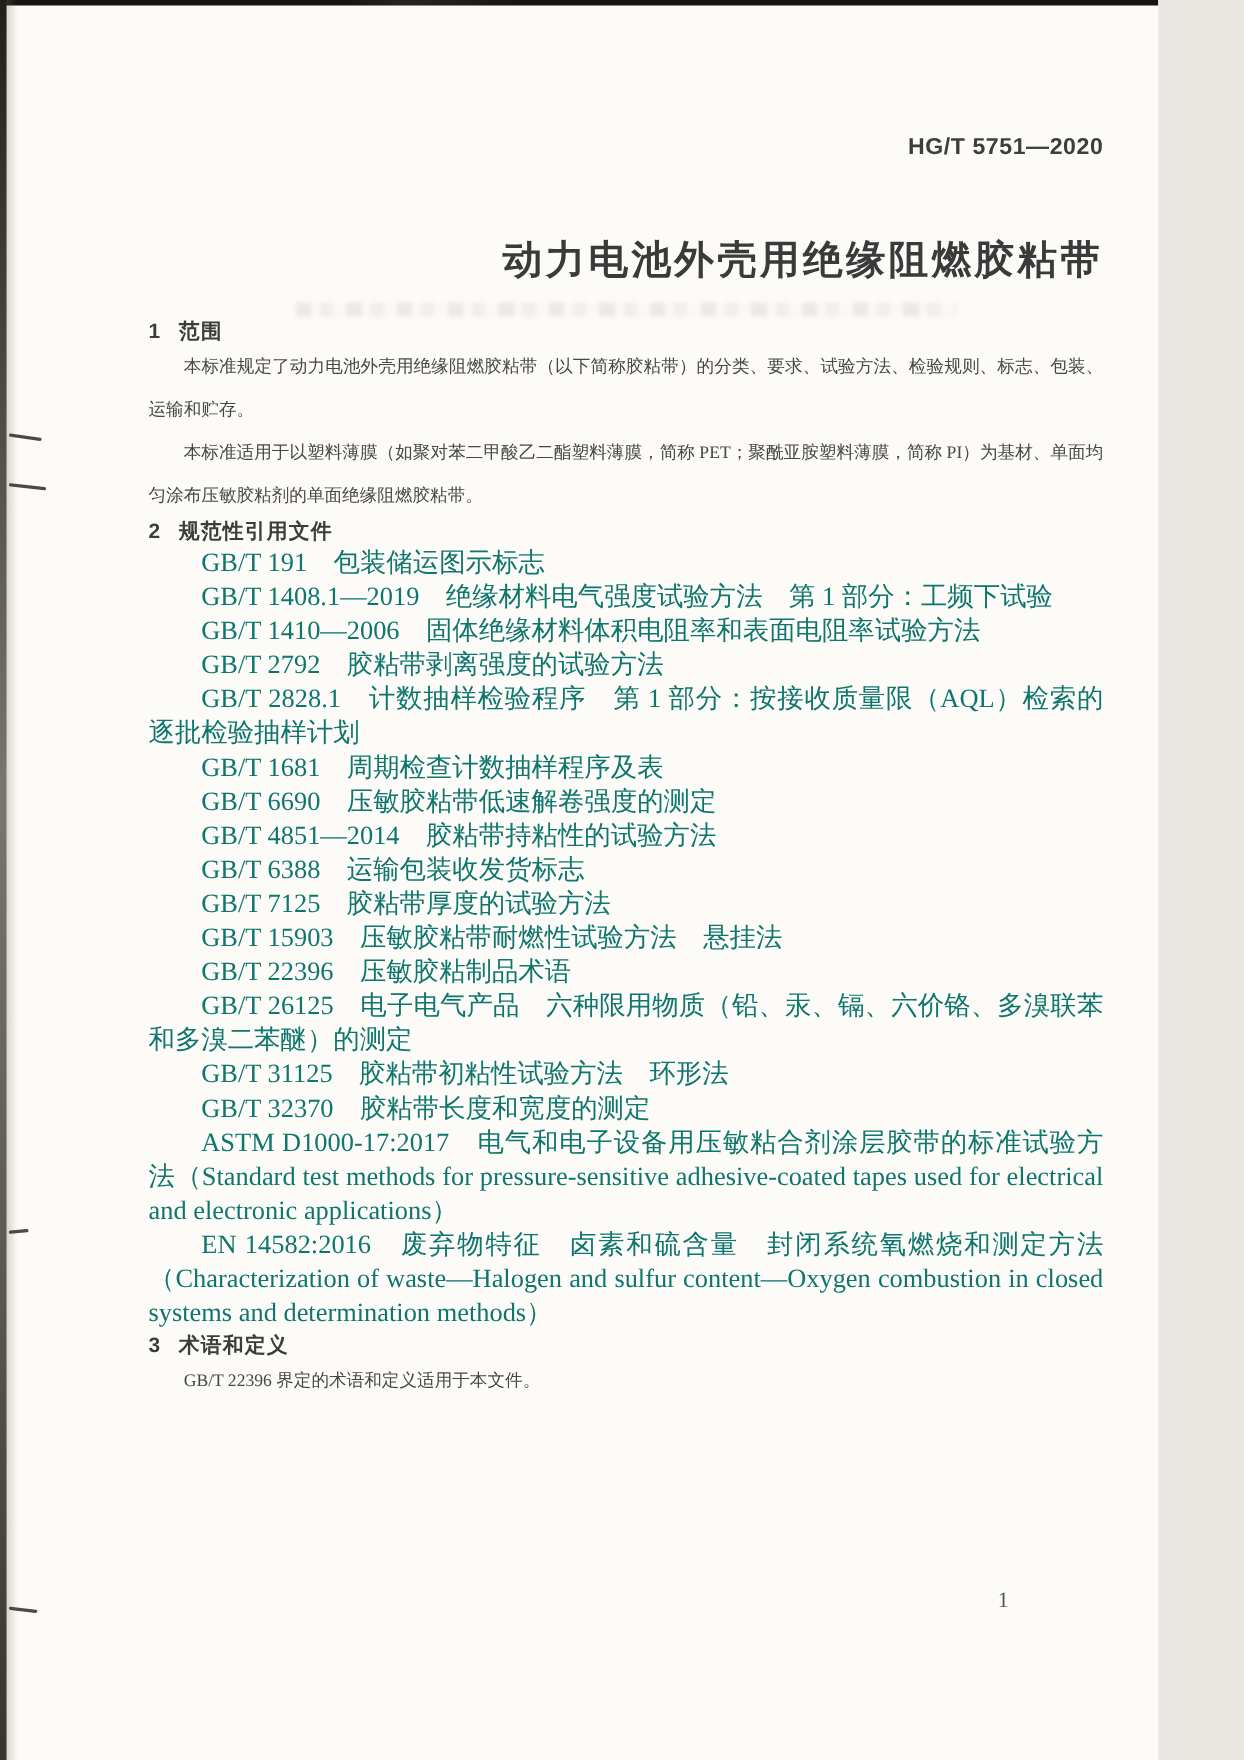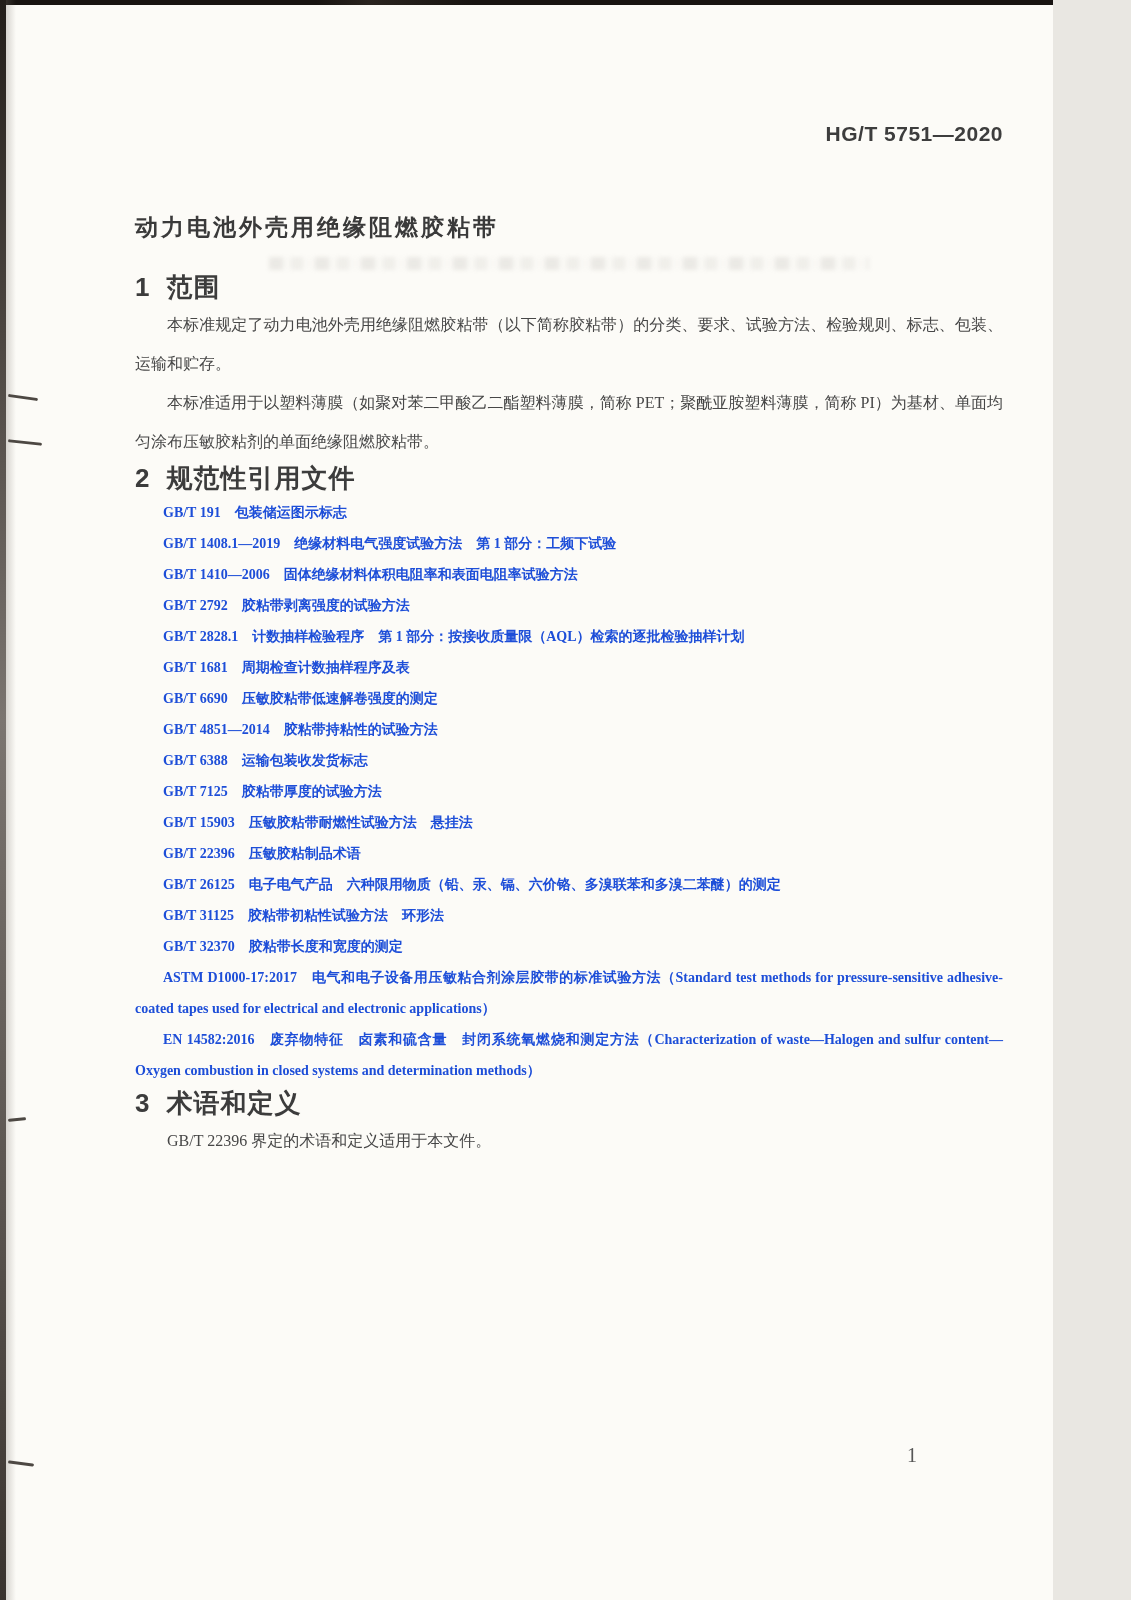--- a/index.html
+++ b/index.html
@@ -41,40 +41,40 @@
     margin-top: 122px;
     text-align: right;
     font-family: "Liberation Sans", "DejaVu Sans", sans-serif;
     font-weight: 700;
     font-size: 21px;
     color: #3d3d3d;
     letter-spacing: 0.5px;
   }
   .doc-title {
     margin-top: 66px;
-    text-align: left;
+    text-align: right;
     font-family: "Liberation Sans", "DejaVu Sans", sans-serif;
     font-weight: 700;
-    font-size: 23px;
+    font-size: 36px;
     letter-spacing: 3px;
     color: #3a3a3a;
   }
   .ink-bleed {
     margin: 14px auto 0 auto;
     width: 600px; height: 13px;
     background: repeating-linear-gradient(to right,
       rgba(150,146,140,0.30) 0 14px, rgba(150,146,140,0.05) 14px 22px,
       rgba(150,146,140,0.22) 22px 34px, rgba(150,146,140,0.04) 34px 46px);
     filter: blur(2px);
     opacity: 0.55;
   }
   h2.sec {
     font-family: "Liberation Sans", "DejaVu Sans", sans-serif;
     font-weight: 700;
-    font-size: 26px;
+    font-size: 19px;
     color: #3c3c3c;
     margin: 0;
     letter-spacing: 1px;
   }
   .sec-num { display: inline-block; margin-right: 17px; letter-spacing: 0; }
   .sec1 { margin-top: 48px; }
   .sec2 { margin-top: 12px; }
   .sec3 { margin-top: 30px; }
   p.para {
     margin: 0;
@@ -82,26 +82,25 @@
     line-height: 39px;
     text-indent: 2em;
     text-align: justify;
     color: #474747;
   }
   .body1 { margin-top: 24px; }
   .intro { margin-top: 27px; line-height: 38px; }
   .refs { margin-top: 1px; }
   p.ref {
     margin: 0;
-    font-size: 14px;
+    font-size: 24px;
     line-height: 31px;
     text-indent: 2em;
     text-align: justify;
-    color: #1d4ed8;
-    font-weight: bold;
+    color: #0f766e;
   }
   .terms-para { margin-top: 43px; }
   .page-number {
     position: absolute;
     top: 1444px;
     right: 136px;
     font-size: 20px;
     color: #565656;
     font-family: "Liberation Serif", "DejaVu Serif", serif;
   }

